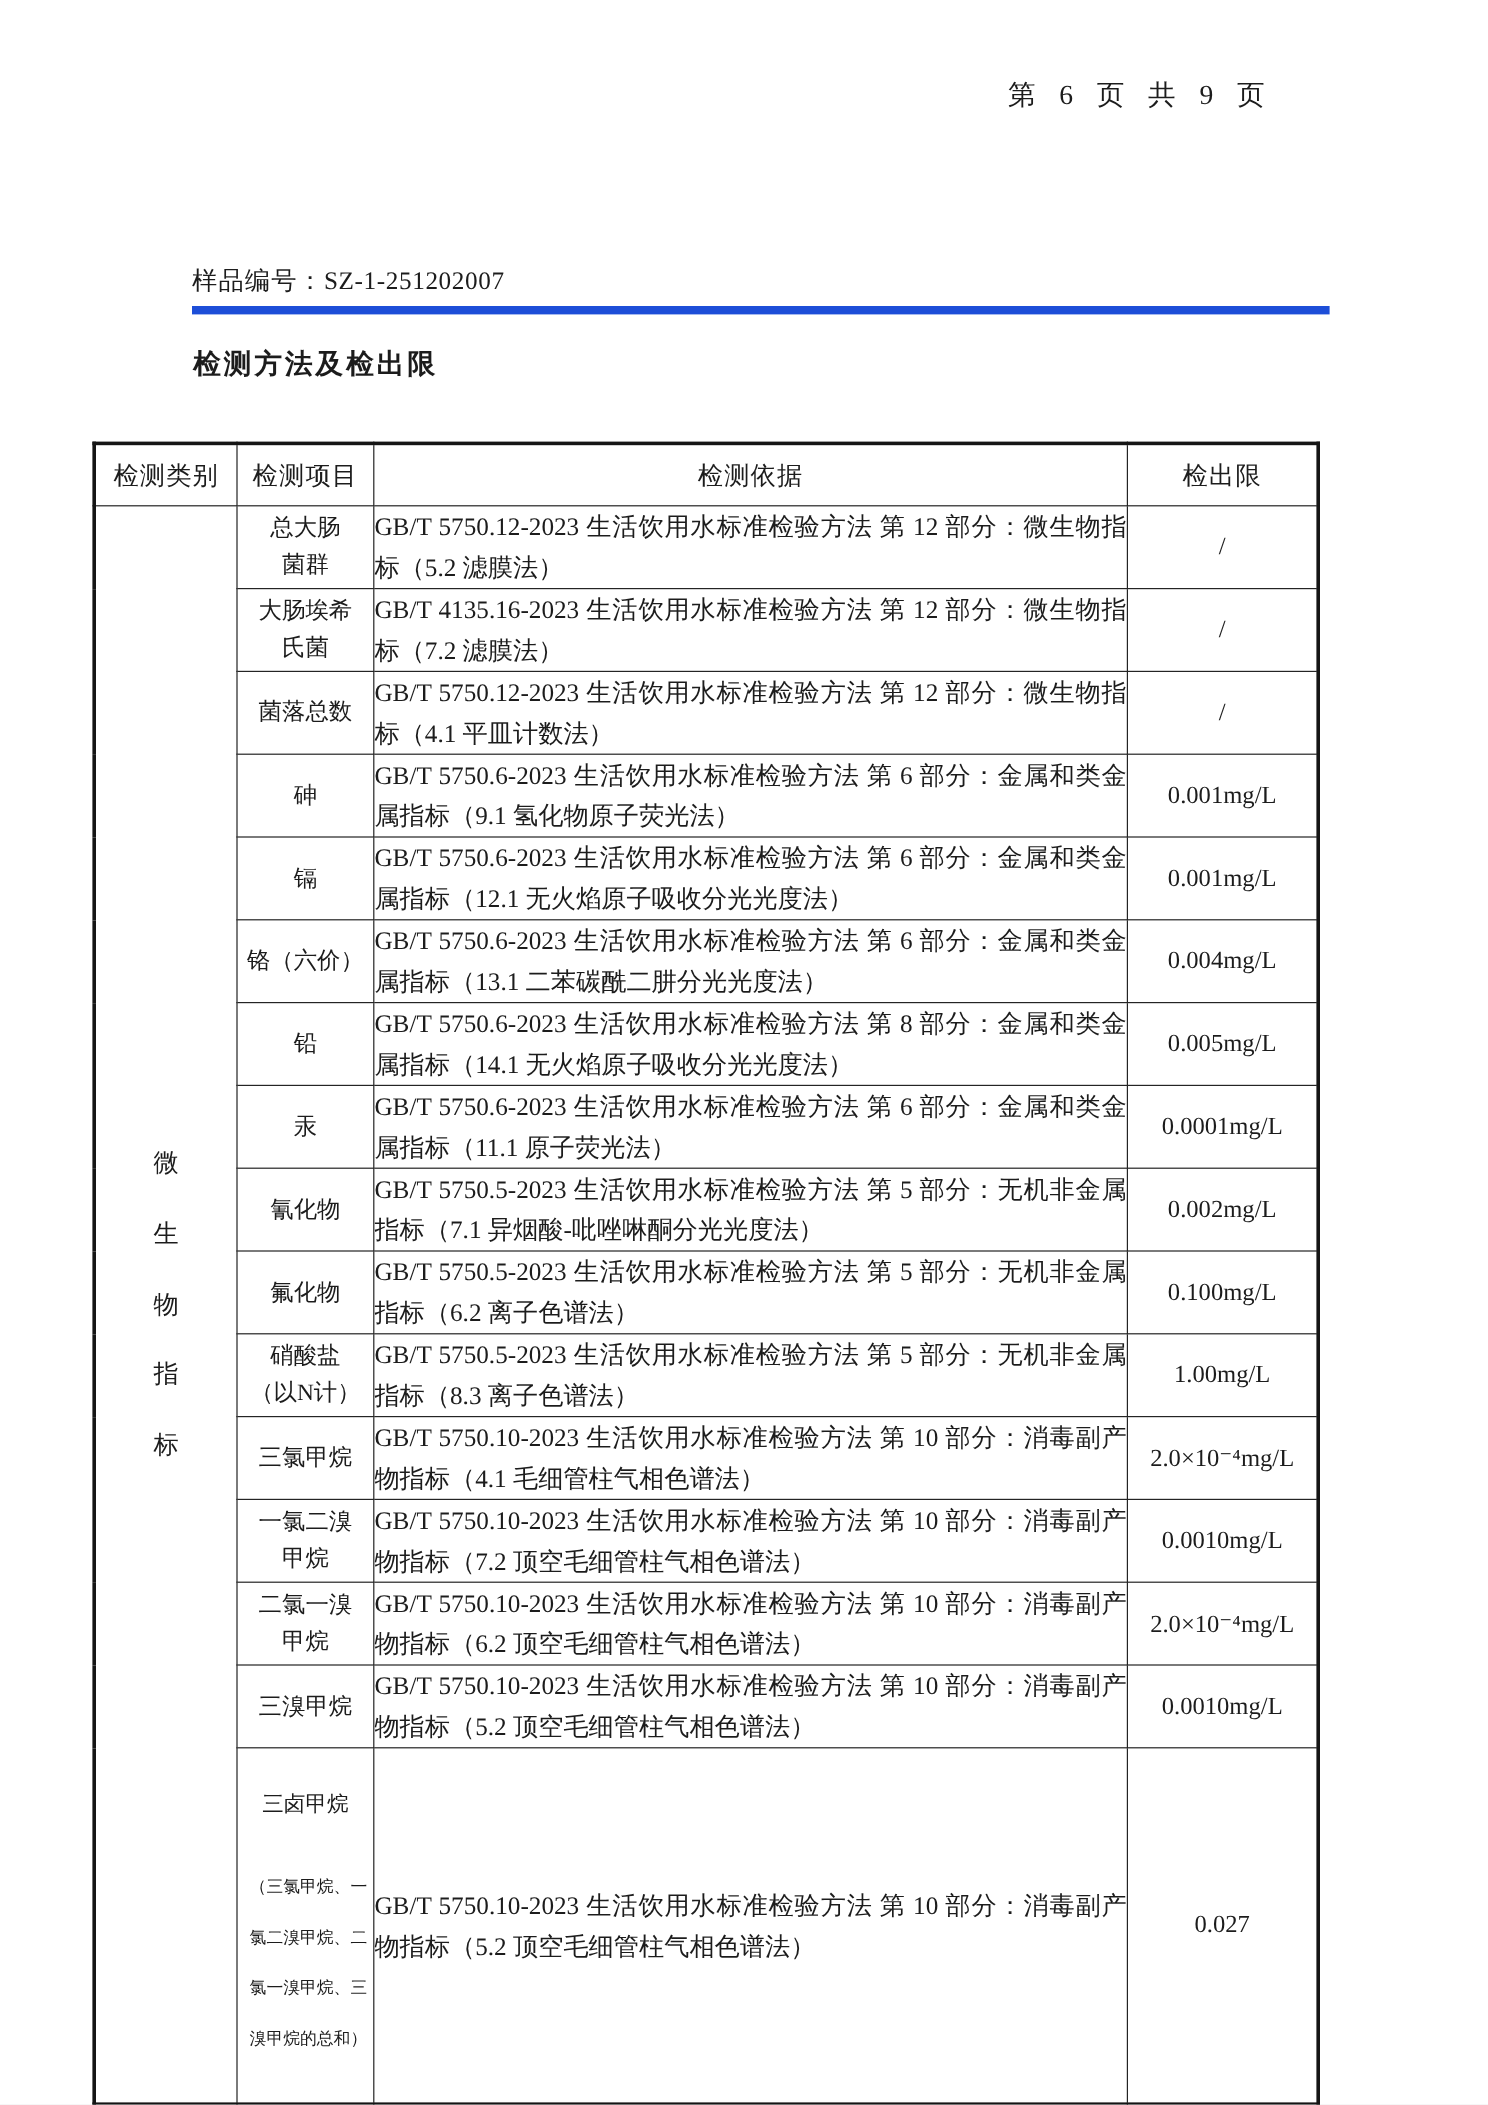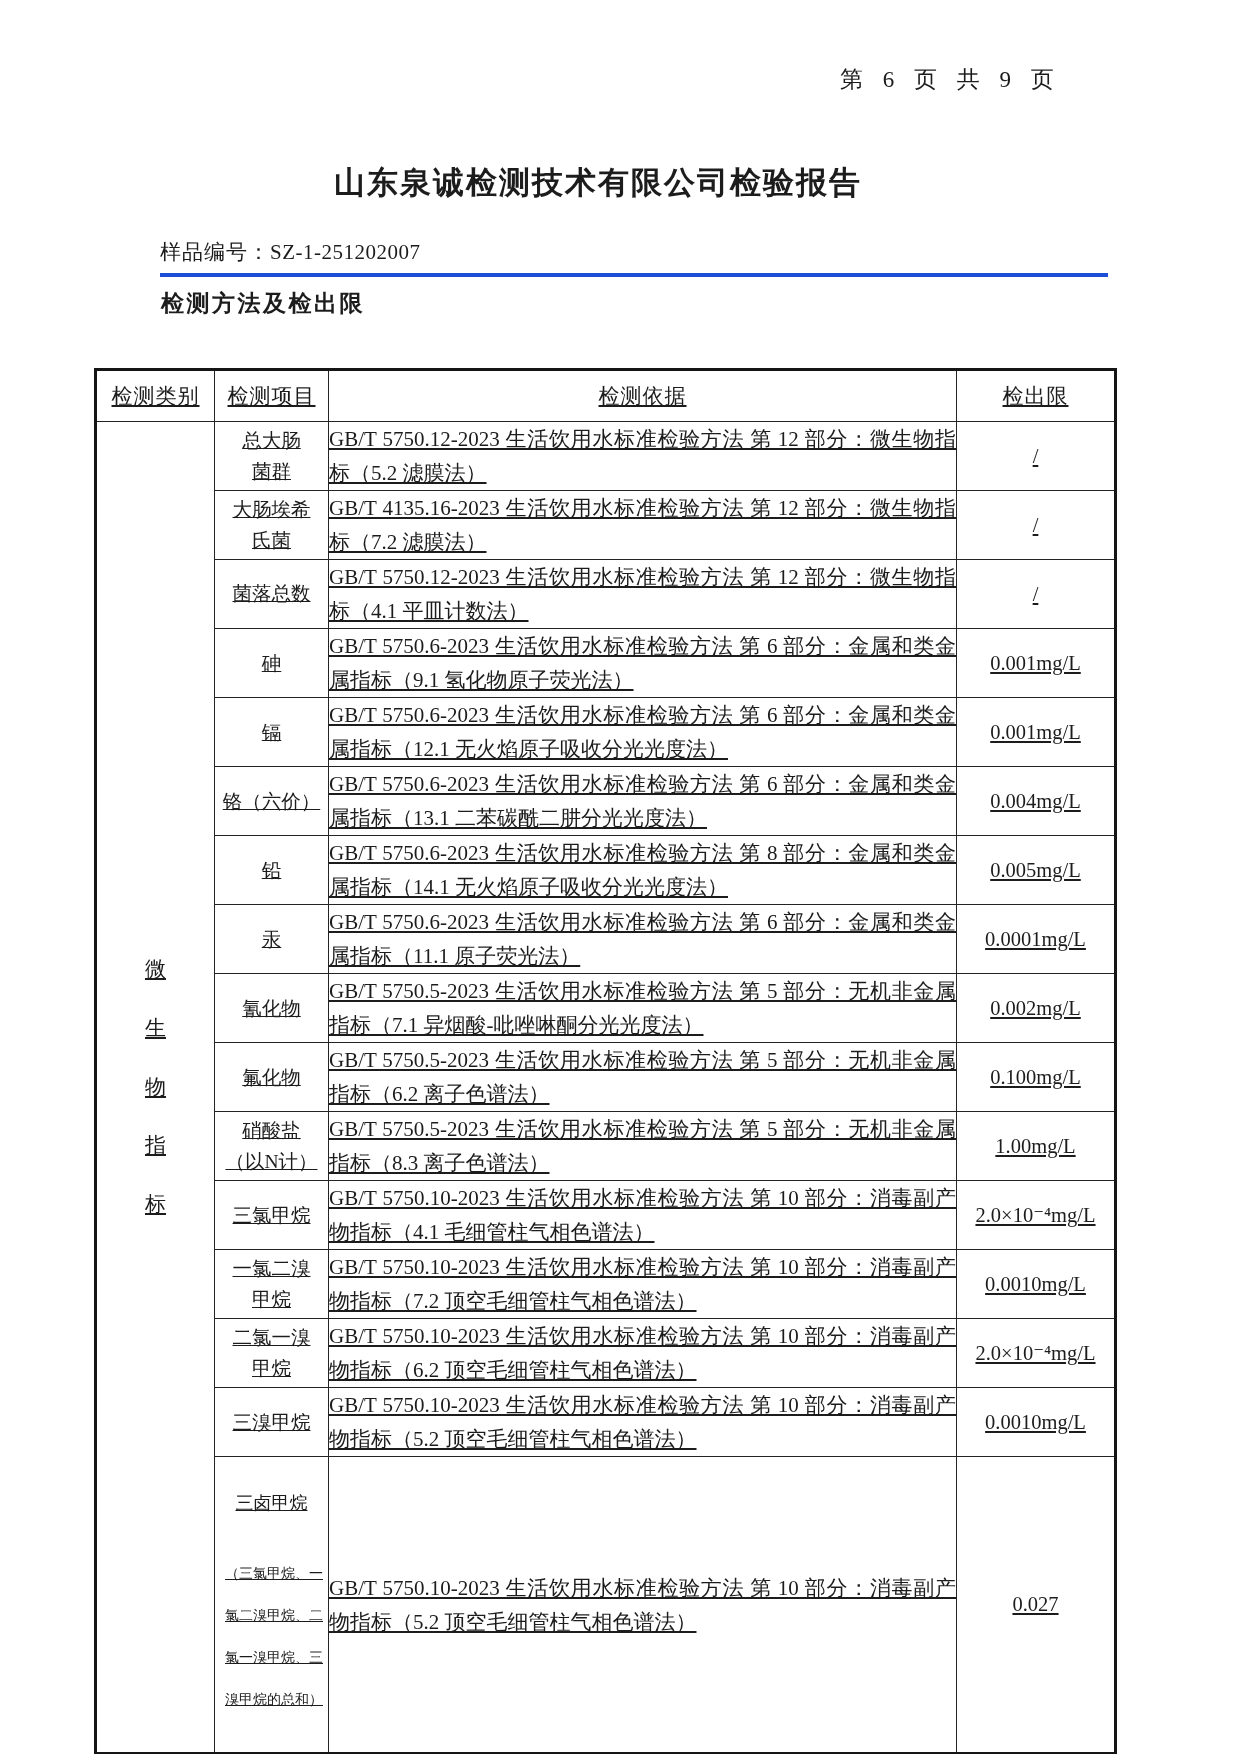--- a/index.html
+++ b/index.html
@@ -15,38 +15,37 @@
   .page-number {
     position:absolute; top:64px; left:840px;
     font-size:23px; letter-spacing:7px; white-space:nowrap;
   }
   .title {
     position:absolute; top:162px; left:88px; width:1020px;
     margin:0; text-align:center;
     font-size:31px; font-weight:bold; letter-spacing:2px;
   }
   .sample-line {
-    position:absolute; top:238px; left:160px; width:948px;
+    position:absolute; top:220px; left:160px; width:948px;
     font-size:21px; letter-spacing:1px;
-    border-bottom:4px solid #1d4ed8;
+    border-bottom:7px solid #1d4ed8;
     padding-bottom:7px;
   }
   .sample-line .num { font-size:21px; letter-spacing:0.5px; }
   .section-heading {
     position:absolute; top:288px; left:161px;
     margin:0;
     font-size:23px; font-weight:bold; letter-spacing:2.5px;
   }
   table.methods-table {
-    position:absolute; top:368px; left:94px;
+    position:absolute; top:368px; left:77px;
     width:1020px;
     border-collapse:collapse;
     table-layout:fixed;
     border:3px solid #151515;
-    text-decoration:underline;
   }
   .methods-table th, .methods-table td {
     border:1.5px solid #242424;
     padding:0;
     overflow:hidden;
   }
   .methods-table th {
     height:50px;
     font-size:21px; font-weight:normal;
     text-align:center; letter-spacing:1px;
@@ -89,21 +88,20 @@
   }
   .tall-row { height:196px; }
 </style>
 </head>
 <body>
 
 <div class="page">
 
   <div class="page-number">第 6 页 共 9 页</div>
 
-  <h1 class="title">山东泉诚检测技术有限公司检验报告</h1>
 
   <div class="sample-line">
     <span>样品编号：</span><span class="num">SZ-1-251202007</span>
   </div>
 
   <h2 class="section-heading">检测方法及检出限</h2>
 
   <table class="methods-table">
     <colgroup>
       <col style="width:119px">

